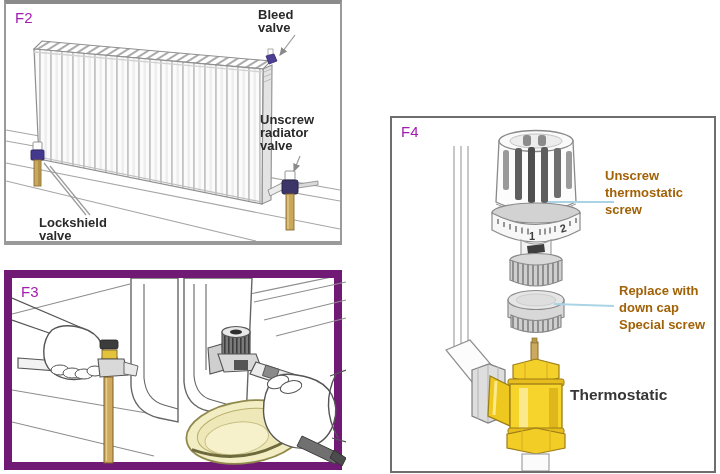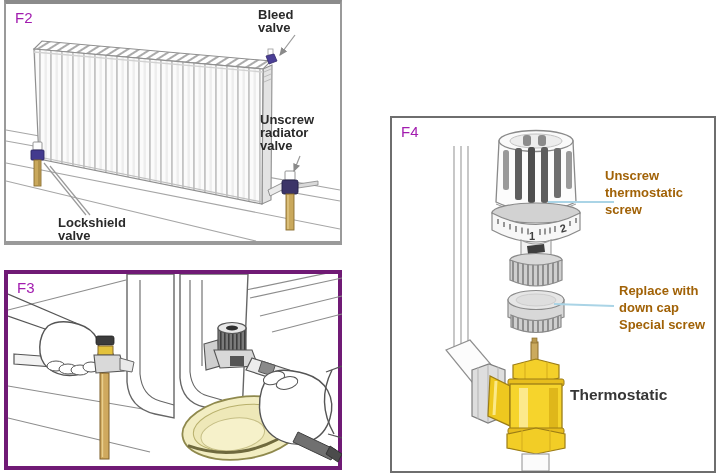--- a/index.html
+++ b/index.html
@@ -1,21 +1,21 @@
 <!DOCTYPE html>
 <html><head>
 <meta charset="utf-8">
 <style>
   html,body{margin:0;padding:0;background:#ffffff;}
   #stage{position:relative;width:720px;height:474px;background:#ffffff;overflow:hidden;
          font-family:"Liberation Sans",sans-serif;}
   .panel{position:absolute;background:#ffffff;box-sizing:border-box;}
   #panel-f2{left:4px;top:0px;width:338px;height:245px;border:2px solid #9a9a9a;
             border-top:4px solid #8b8b8b;border-bottom:4px solid #9a9a9a;}
-  #panel-f3{left:4px;top:270px;width:338px;height:200px;border:4px solid #701a75;}
+  #panel-f3{left:4px;top:270px;width:338px;height:200px;border:8px solid #701a75;}
   #panel-f4{left:390px;top:116px;width:326px;height:357px;border:2px solid #6e6e6e;}
   .panel svg{position:absolute;left:0;top:0;}
   .pid{position:absolute;left:9px;top:5px;font-size:15px;font-weight:400;color:#a21caf;}
   .lbl{position:absolute;font-weight:700;color:#2a2a2a;text-align:left;}
   .lbl.f2{font-size:13px;line-height:13px;letter-spacing:0;}
   .lbl.f4{font-size:13px;line-height:17px;color:#a16207;}
   .lbl.trv{font-size:15.5px;line-height:18px;color:#363636;}
   svg text{font-family:"Liberation Sans",sans-serif;}
 </style>
 </head>
@@ -89,21 +89,21 @@
 
     <div class="lbl f2" style="left:252px;top:4px;width:90px;">
       <div>Bleed</div>
       <div>valve</div>
     </div>
     <div class="lbl f2" style="left:254px;top:109px;width:90px;">
       <div>Unscrew</div>
       <div>radiator</div>
       <div>valve</div>
     </div>
-    <div class="lbl f2" style="left:52px;top:212px;width:100px;">
+    <div class="lbl f2" style="left:33px;top:212px;width:100px;">
       <div>Lockshield</div>
       <div>valve</div>
     </div>
   </div>
 
   <div class="panel" id="panel-f3">
     <svg width="334" height="196" viewBox="0 0 334 196">
       <defs>
         <pattern id="knurlDark" width="4" height="6" patternUnits="userSpaceOnUse">
           <rect width="4" height="6" fill="#7a7a7a"></rect>

